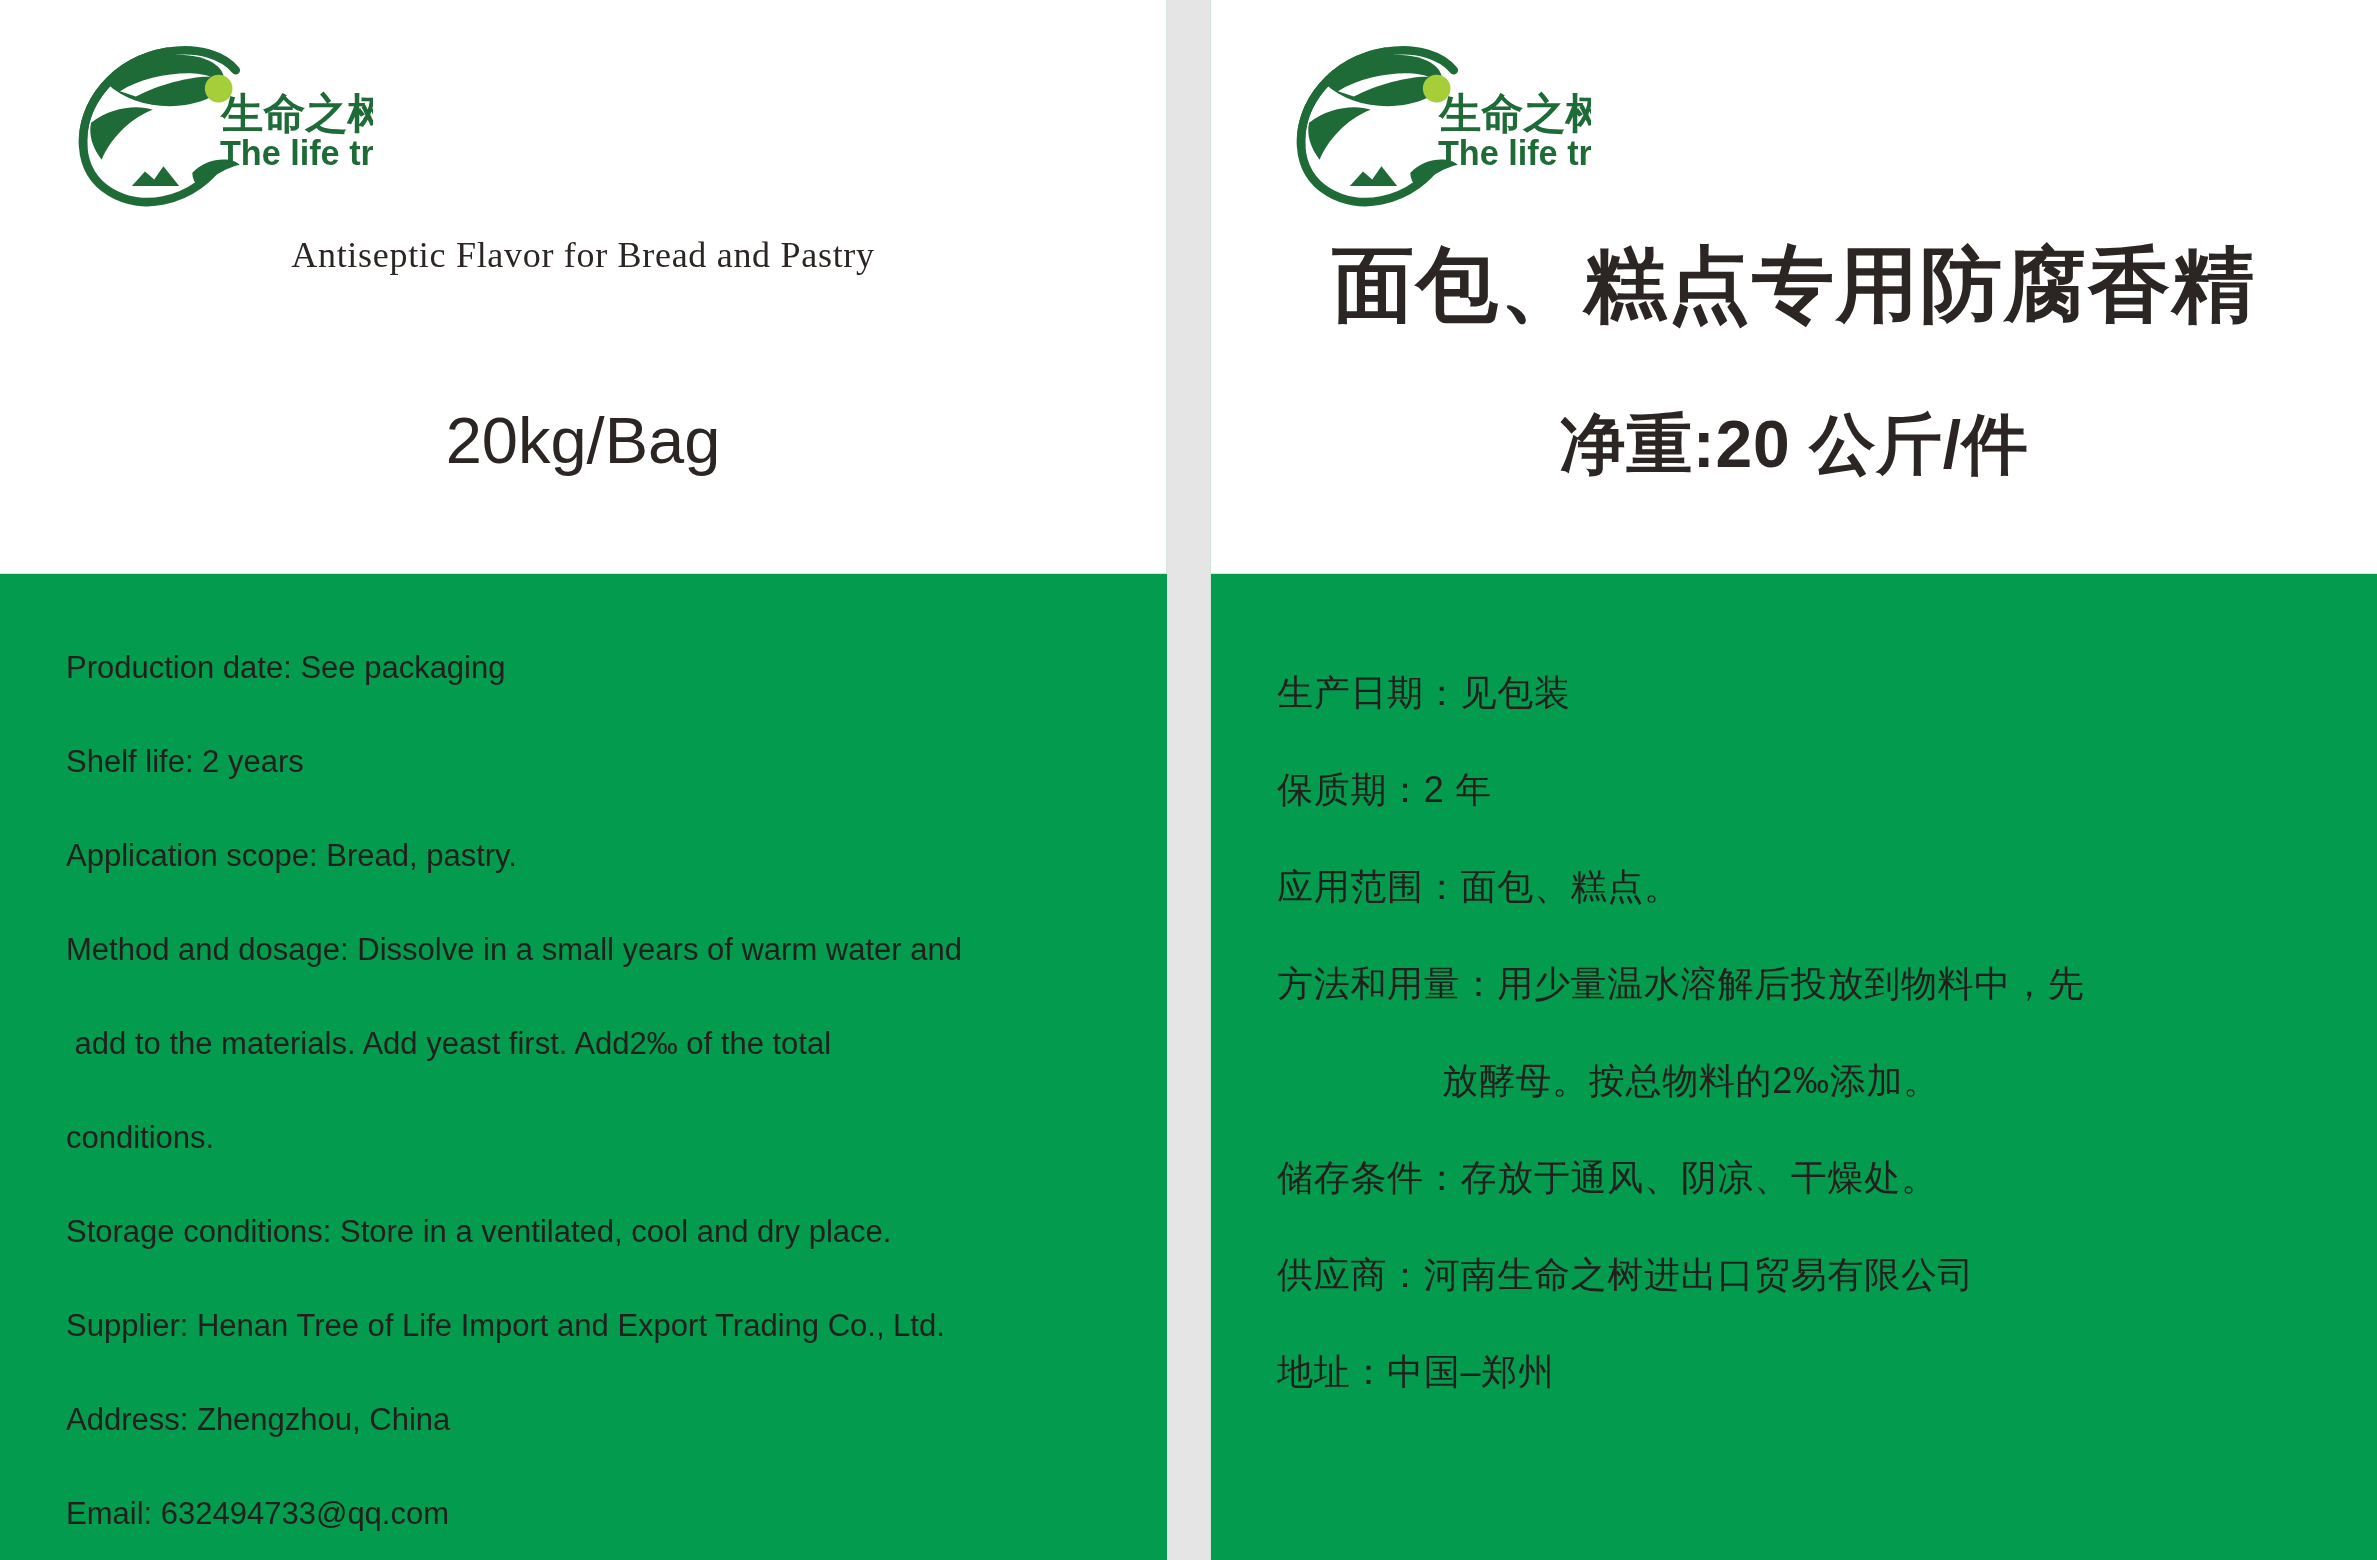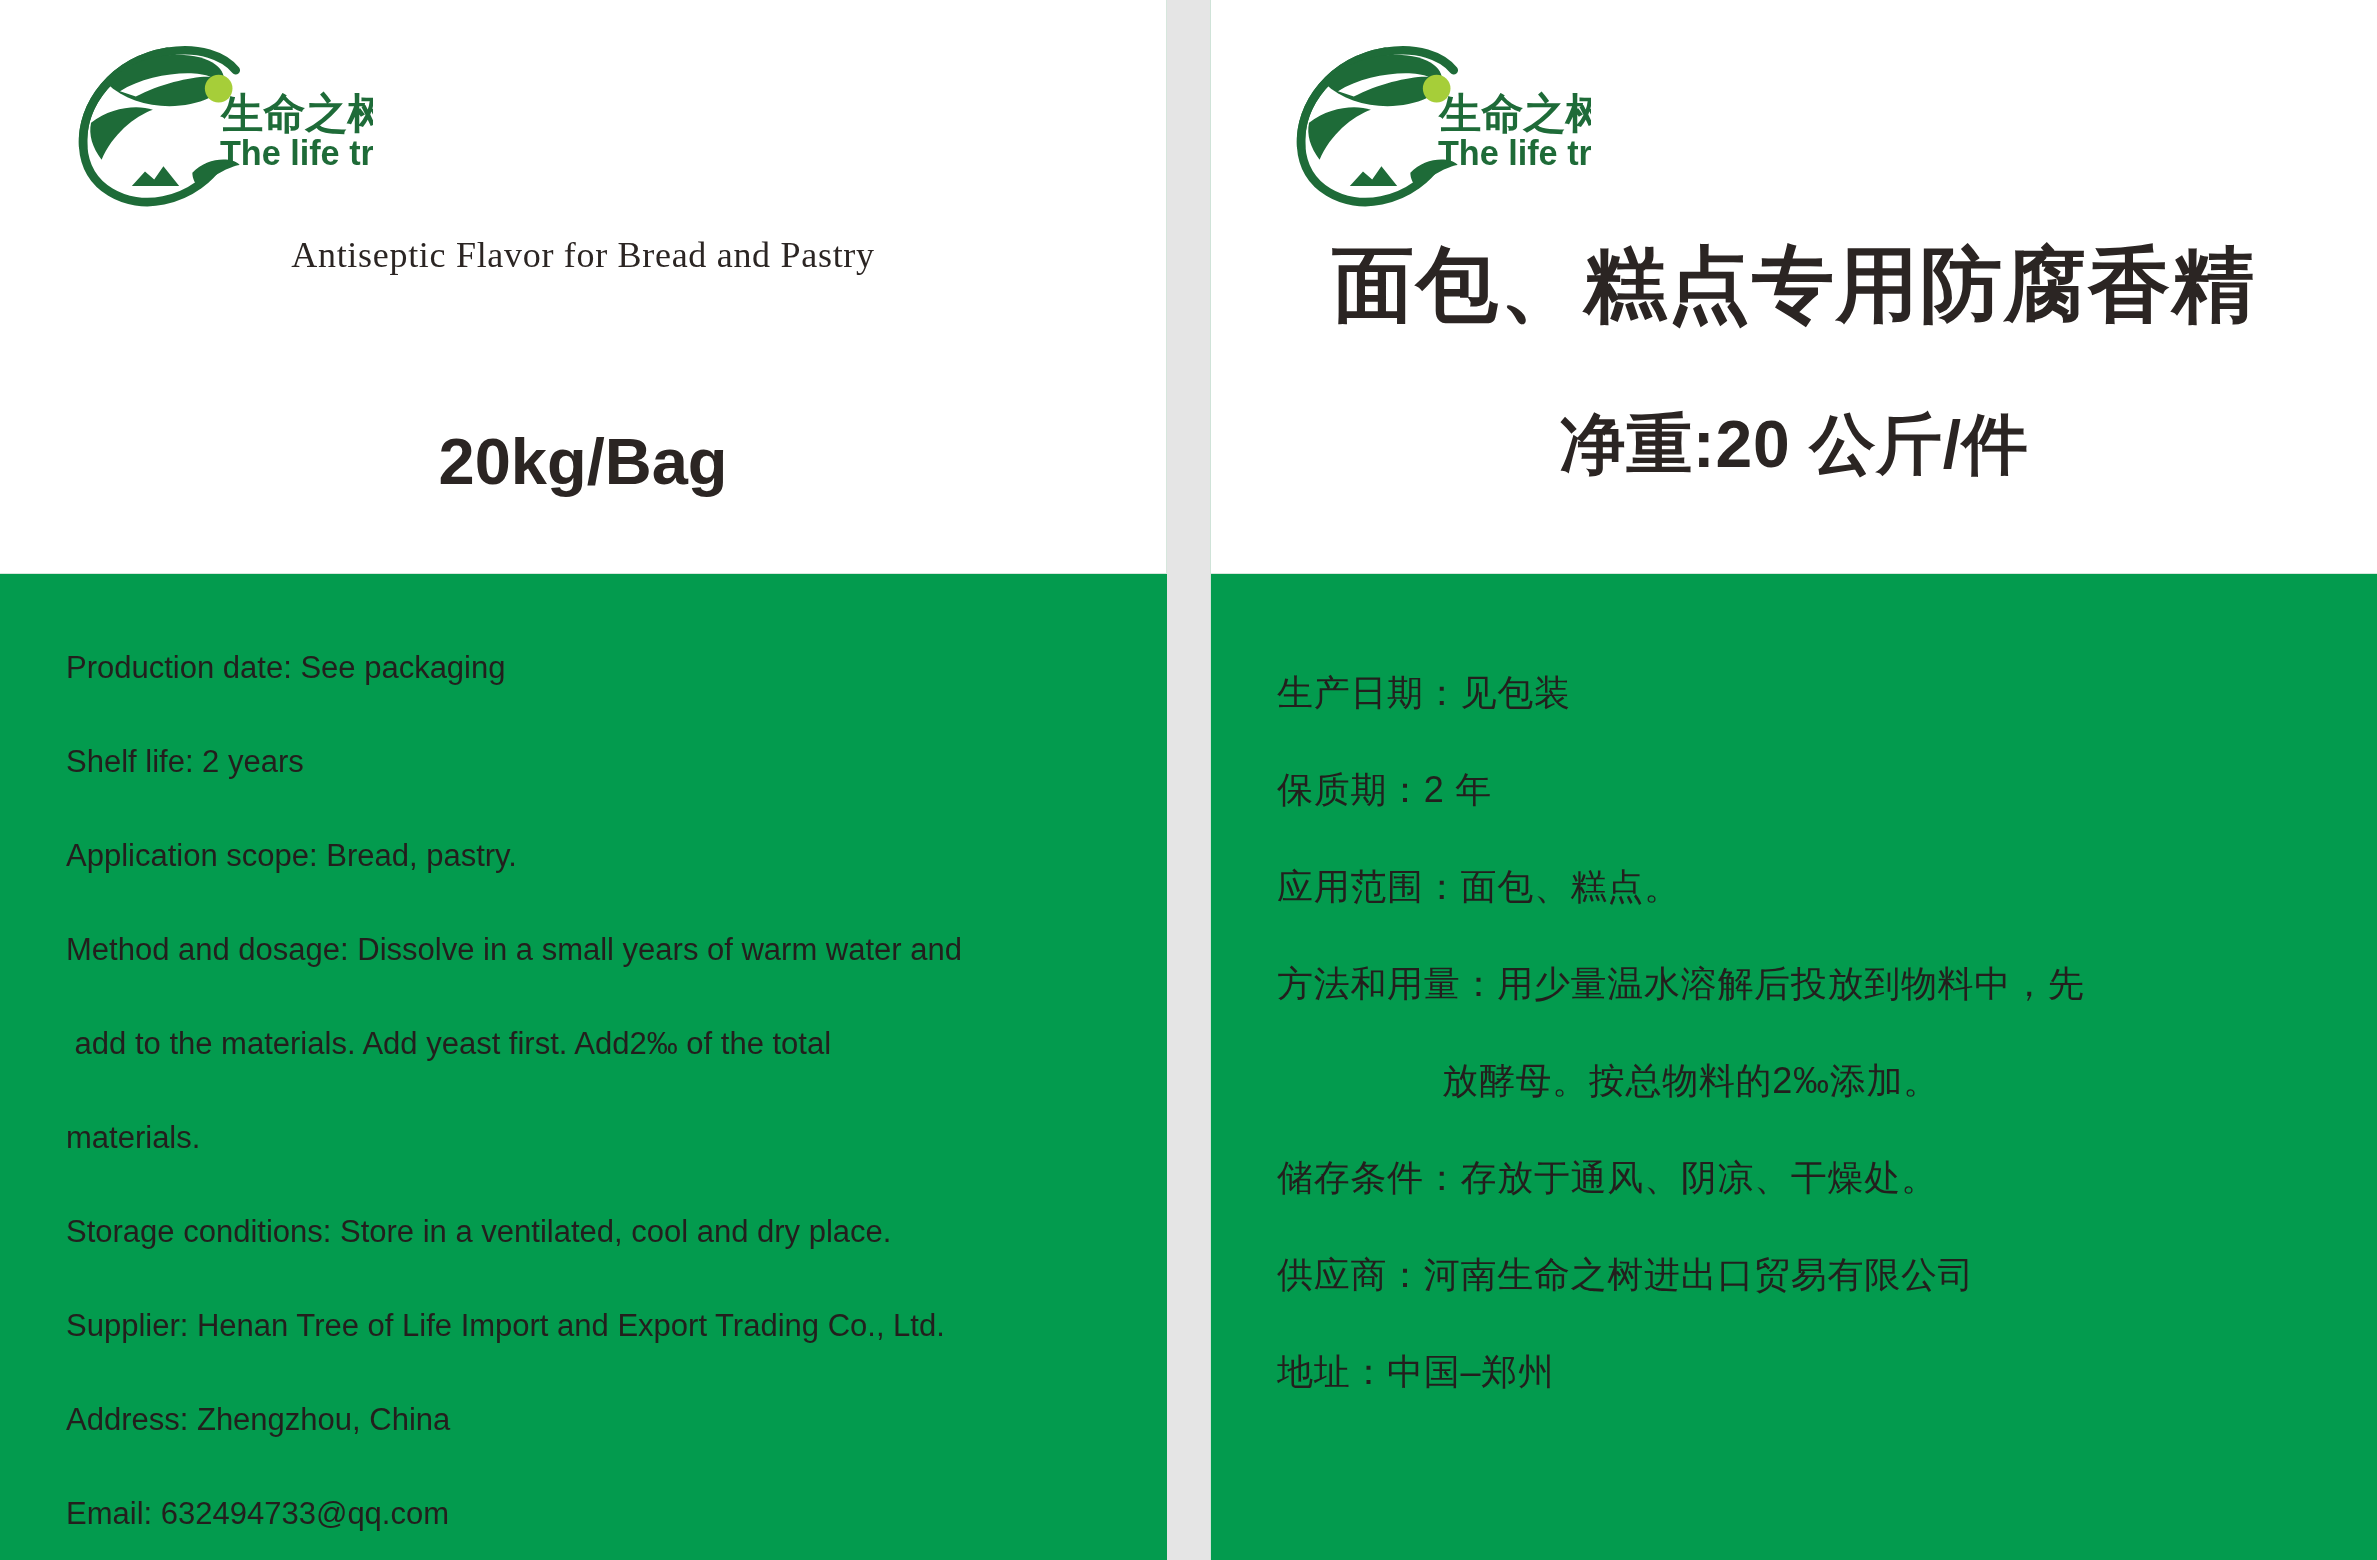--- a/index.html
+++ b/index.html
@@ -86,23 +86,22 @@
     white-space: nowrap;
   }
   .weight-en {
     position: absolute;
     left: 0;
     right: 0;
     top: 403px;
     text-align: center;
     font-size: 65px;
     color: #2b2523;
-    font-weight: 700;
-    white-space: nowrap;
-    margin-top: 21px;
+    font-weight: 400;
+    white-space: nowrap;
   }
   .weight-cn {
     position: absolute;
     left: 0;
     right: 0;
     top: 400px;
     text-align: center;
     font-size: 66px;
     font-weight: 700;
     color: #2b2523;
@@ -174,21 +173,21 @@
       <div class="weight-en">20kg/Bag</div>
     </div>
 
     <div class="panel-body">
       <ul class="info-list">
         <li class="info-line">Production date: See packaging</li>
         <li class="info-line">Shelf life: 2 years</li>
         <li class="info-line">Application scope: Bread, pastry.</li>
         <li class="info-line">Method and dosage: Dissolve in a small years of warm water and</li>
         <li class="info-line"> add to the materials. Add yeast first. Add2‰ of the total</li>
-        <li class="info-line">materials.</li>
+        <li class="info-line">conditions.</li>
         <li class="info-line">Storage conditions: Store in a ventilated, cool and dry place.</li>
         <li class="info-line">Supplier: Henan Tree of Life Import and Export Trading Co., Ltd.</li>
         <li class="info-line">Address: Zhengzhou, China</li>
         <li class="info-line">Email: 632494733@qq.com</li>
       </ul>
     </div>
   </section>
 
   <section class="panel right">
 

